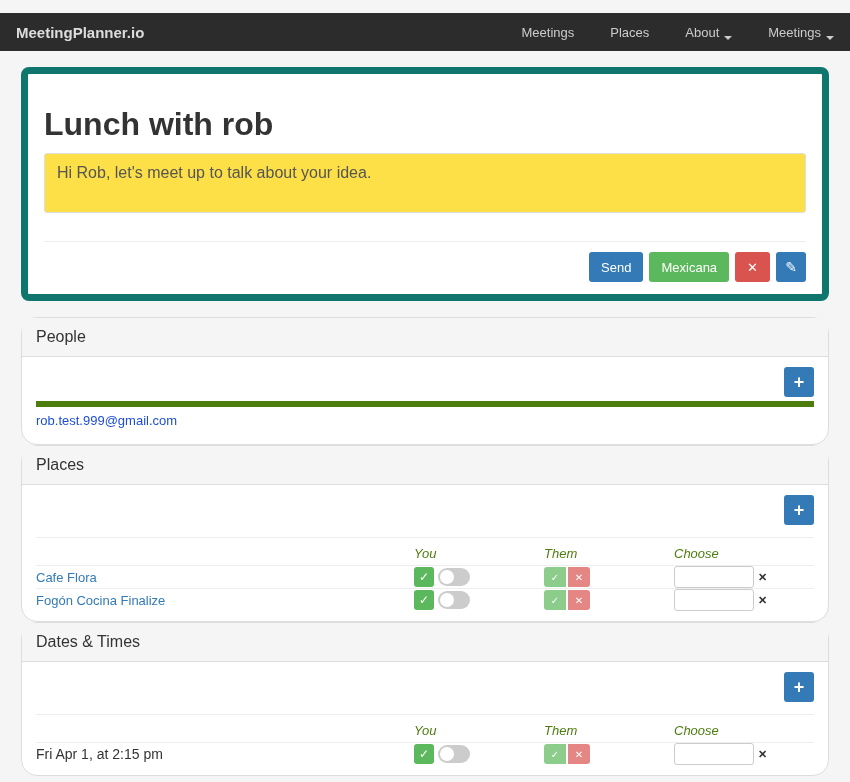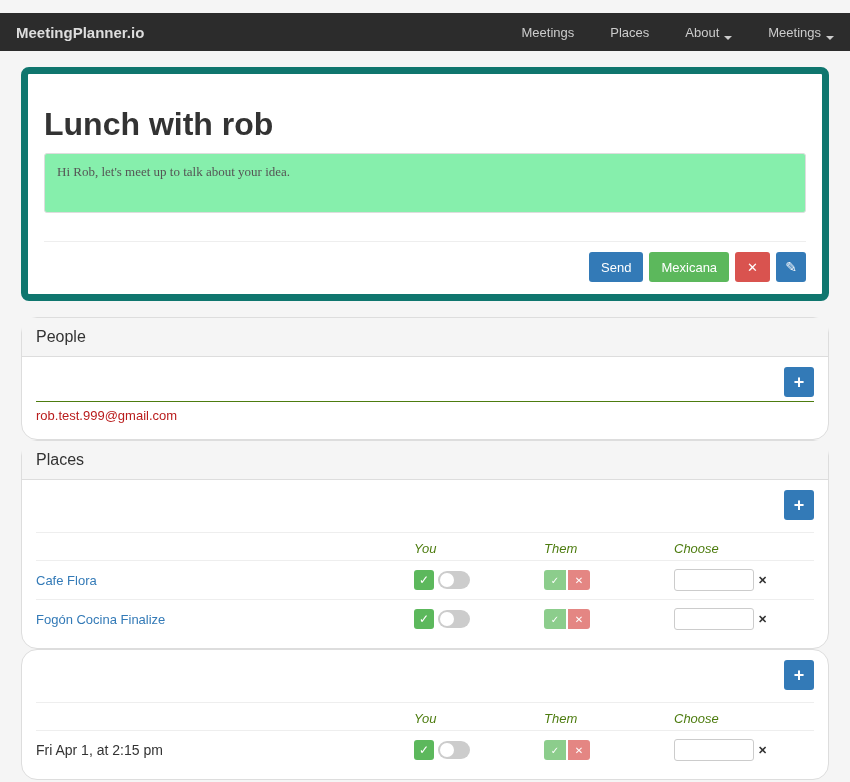--- a/index.html
+++ b/index.html
@@ -80,28 +80,27 @@
       margin-bottom: 16px;
       padding: 32px 16px 12px 16px;
     }
     .meeting-title {
       font-size: 32px;
       font-weight: bold;
       color: #333;
       margin-bottom: 10px;
     }
     .meeting-description {
-      font-size: 13px;
+      font-size: 16px;
       color: #555;
       padding: 10px 12px;
       border: 1px solid #ddd;
       border-radius: 3px;
-      background: #86efac;
+      background: #fde047;
       min-height: 60px;
-      font-family: Liberation Serif, serif;
     }
     .meeting-actions {
       display: flex;
       justify-content: flex-end;
       gap: 6px;
       margin-top: 28px;
       padding-top: 10px;
       border-top: 1px solid #eee;
     }
     .btn {
@@ -147,23 +146,23 @@
       display: flex;
       align-items: center;
       justify-content: center;
       cursor: pointer;
       font-size: 18px;
       font-weight: bold;
     }
     .people-email {
       margin-top: 36px;
       font-size: 13px;
-      color: #b91c1c;
+      color: #1d4ed8;
       padding: 6px 0;
-      border-top: 1px solid #4d7c0f;
+      border-top: 6px solid #4d7c0f;
     }
 
     
     .section-card .card-body {
       padding: 8px 14px 10px 14px;
       position: relative;
     }
     .section-add-btn {
       position: absolute;
       right: 14px;
@@ -189,21 +188,21 @@
       margin-top: 44px;
       border-top: 1px solid #eee;
       font-style: italic;
       font-size: 13px;
       color: #4d7c0f;
     }
     .table-header .col-name { font-style: normal; }
     .table-row {
       display: grid;
       grid-template-columns: 1fr 130px 130px 140px;
-      padding: 8px 0;
+      padding: 0 0;
       border-top: 1px solid #eee;
       align-items: center;
     }
     .place-link {
       color: #337ab7;
       cursor: pointer;
       text-decoration: none;
       font-size: 13px;
     }
 
@@ -377,20 +376,21 @@
         </div>
         <div class="choose-group">
           <input class="choose-input" type="text" style="">
           <span class="choose-x">✕</span>
         </div>
       </div>
     </div>
   </div>
 
   <div class="card section-card">
+    <div class="card-header">Dates &amp; Times</div>
     <div class="card-body">
       <button class="section-add-btn">+</button>
       <div class="table-header">
         <span class="col-name"></span>
         <span>You</span>
         <span>Them</span>
         <span>Choose</span>
       </div>
 
       <div class="table-row">

